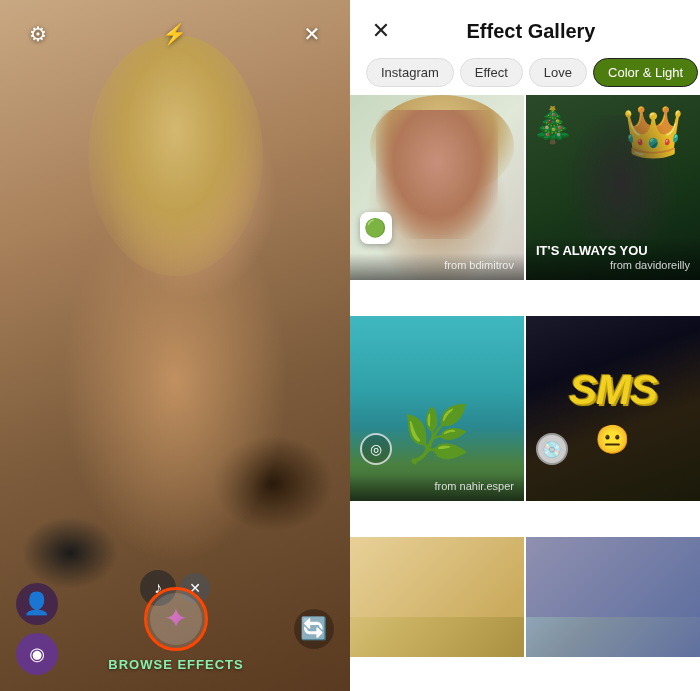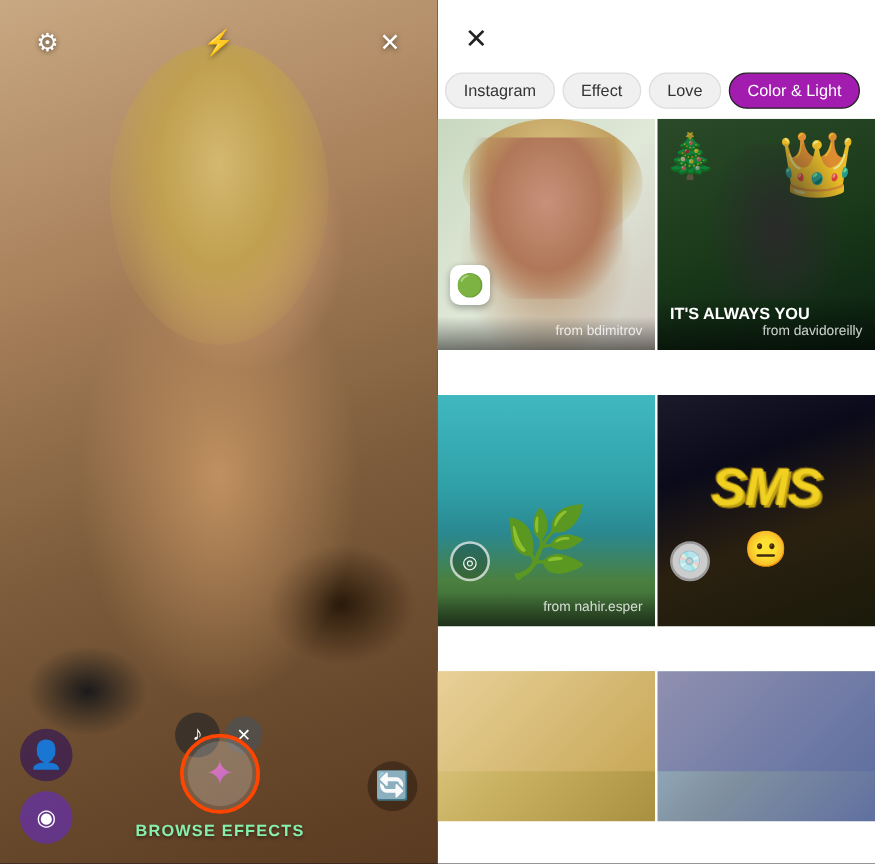--- a/index.html
+++ b/index.html
@@ -216,39 +216,39 @@
       font-weight: 600;
       color: #111;
       flex: 1;
       text-align: center;
       margin-right: 30px;
     }
 
     
     .tab-bar {
       display: flex;
-      padding: 4px 6px 8px;
+      padding: 4px 16px 8px;
       gap: 6px;
       overflow-x: auto;
       scrollbar-width: none;
     }
     .tab-bar::-webkit-scrollbar { display: none; }
     .tab-item {
       padding: 6px 14px;
       border-radius: 20px;
       font-size: 13px;
       font-weight: 500;
       cursor: pointer;
       white-space: nowrap;
       border: 1px solid #ddd;
       background: #f0f0f0;
       color: #333;
     }
     .tab-item.active {
-      background: #a21caf;
+      background: #4d7c0f;
       color: #fff;
       border-color: #222;
     }
 
     
     .effects-grid {
       flex: 1;
       display: grid;
       grid-template-columns: 1fr 1fr;
       gap: 2px;
@@ -404,20 +404,21 @@
     <div class="camera-flip-btn">
       <span style="font-size:22px;">🔄</span>
     </div>
   </div>
 </div>
 
 <div class="right-panel">
 
   <div class="gallery-header">
     <div class="gallery-close-btn">✕</div>
+    <div class="gallery-title">Effect Gallery</div>
   </div>
 
   <div class="tab-bar">
     <div class="tab-item">Instagram</div>
     <div class="tab-item">Effect</div>
     <div class="tab-item">Love</div>
     <div class="tab-item active">Color &amp; Light</div>
 
   </div>
 

